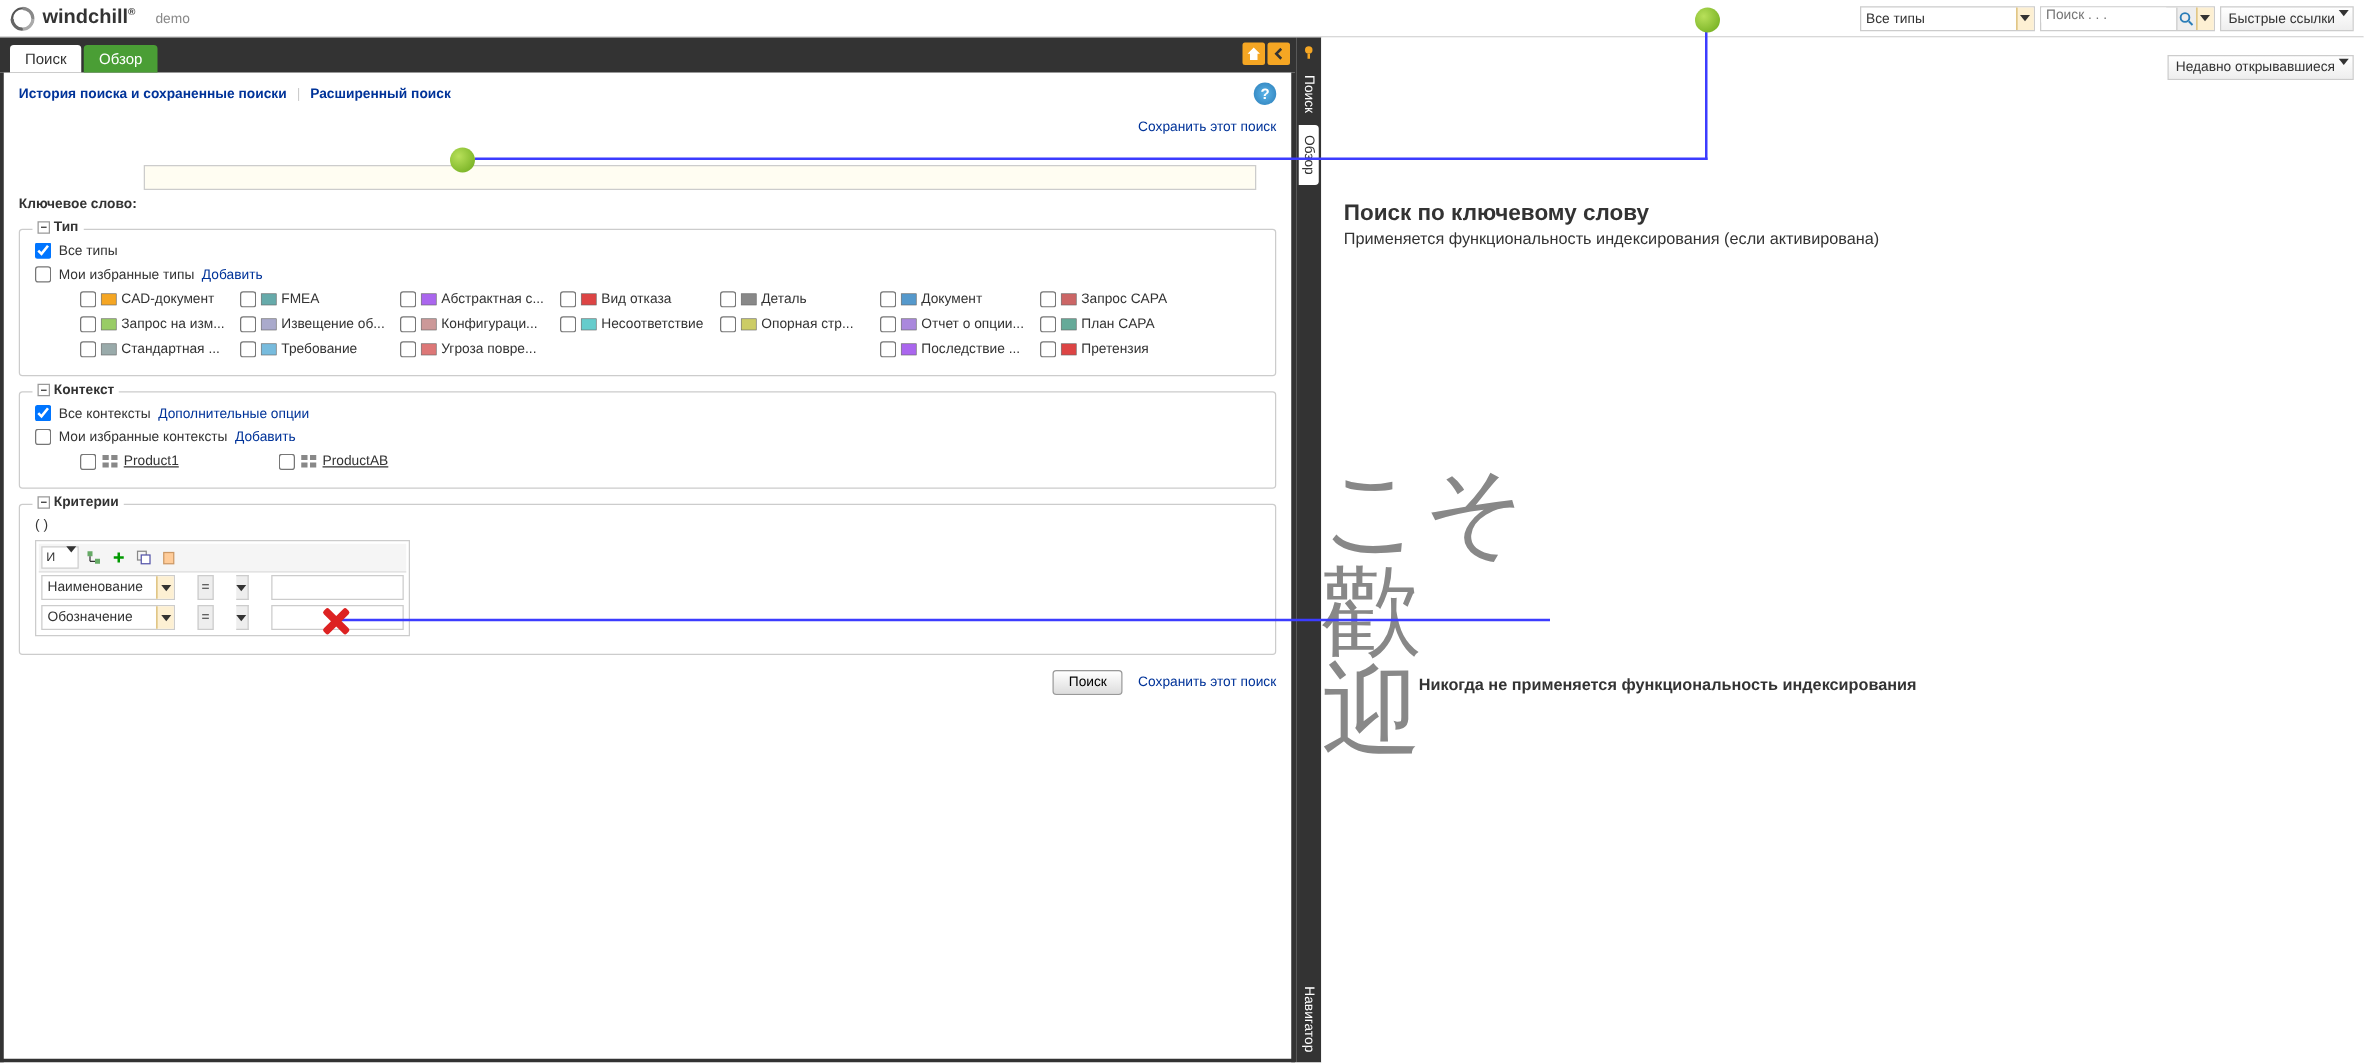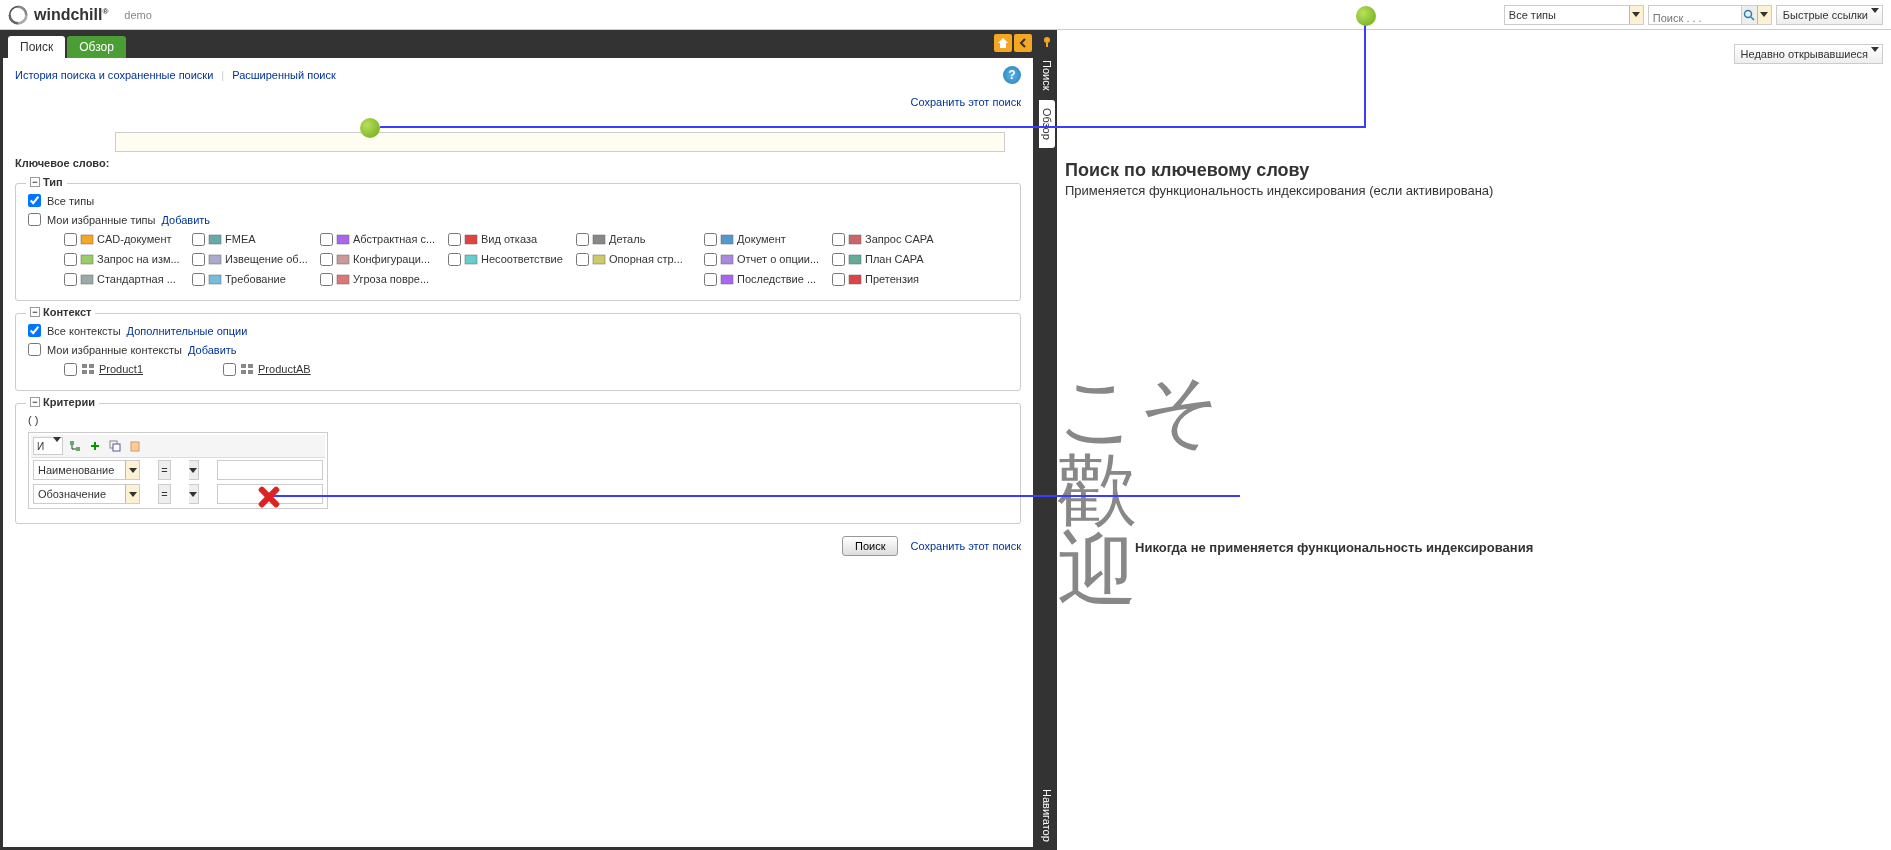--- a/index.html
+++ b/index.html
@@ -6,37 +6,37 @@
 body { font-family: Arial, sans-serif; font-size: 11px; background: #fff; color: #333; width: 1891px; height: 850px; position: relative; overflow: hidden; }
 .topbar { height: 30px; display: flex; align-items: center; padding: 0 8px; background: #fff; border-bottom: 1px solid #ccc; }
 .logo-area { display: flex; align-items: center; gap: 6px; }
 .logo-icon { width: 20px; height: 20px; }
 .logo-text { font-size: 16px; font-weight: bold; color: #333; }
 .logo-r { font-size: 8px; vertical-align: super; }
 .logo-user { font-size: 11px; color: #888; margin-left: 10px; }
 .topbar-right { margin-left: auto; display: flex; align-items: center; gap: 4px; }
 .type-select { width: 140px; height: 20px; border: 1px solid #ccc; background: #fff; display: flex; align-items: center; padding: 0 4px; position: relative; }
 .dd-arrow { width: 14px; height: 18px; background: #fdf0d3; border-left: 1px solid #d8b86b; display: flex; align-items: center; justify-content: center; position: absolute; right: 0; top: 0; }
-.search-box { width: 124px; height: 20px; border: 1px solid #ccc; background: #fff; display: flex; align-items: flex-end; position: relative; }
+.search-box { width: 140px; height: 20px; border: 1px solid #ccc; background: #fff; display: flex; align-items: flex-start; position: relative; }
 .search-input { border: none; outline: none; width: 100px; padding: 0 4px; font-size: 11px; color: #aaa; }
 .search-btn { width: 16px; height: 18px; background: #eee; border-left: 1px solid #ccc; display: flex; align-items: center; justify-content: center; position: absolute; right: 14px; top: 0; }
 .search-dd { width: 14px; height: 18px; background: #fdf0d3; border-left: 1px solid #d8b86b; position: absolute; right: 0; top: 0; display: flex; align-items: center; justify-content: center; }
 .quick-links { height: 20px; border: 1px solid #ccc; background: linear-gradient(#fff,#eee); padding: 0 14px 0 6px; position: relative; display: flex; align-items: center; }
 .main-wrap { display: flex; height: 820px; }
 .left-panel { width: 1037px; border-right: 1px solid #333; display: flex; flex-direction: column; }
 .tabs-bar { height: 28px; background: #333; display: flex; align-items: flex-end; padding-left: 8px; position: relative; }
 .tab { height: 22px; padding: 0 12px; display: flex; align-items: center; color: #fff; font-size: 12px; cursor: pointer; border-radius: 3px 3px 0 0; margin-right: 2px; }
 .tab.active { background: #fff; color: #333; }
 .tab.obzor { background: #4a9e35; color: #fff; }
 .tabs-right { position: absolute; right: 4px; top: 4px; display: flex; gap: 2px; }
 .home-icon { width: 18px; height: 18px; background: #f5a623; border-radius: 2px; display: flex; align-items: center; justify-content: center; }
 .collapse-icon { width: 18px; height: 18px; background: #f5a623; border-radius: 2px; display: flex; align-items: center; justify-content: center; }
 .content-area { flex: 1; background: #fff; padding: 8px 12px; overflow: auto; border: 3px solid #333; border-top: none; }
 .links-row { display: flex; align-items: center; gap: 8px; margin-bottom: 12px; }
-.txt-link { color: #003399; font-weight: normal; font-size: 11px; cursor: pointer; }
+.txt-link { color: #003399; font-weight: bold; font-size: 11px; cursor: pointer; }
 .link-sep { color: #ccc; }
 .help-circle { width: 18px; height: 18px; border-radius: 50%; background: radial-gradient(#5bb3e8,#2a7db8); color: #fff; display: flex; align-items: center; justify-content: center; font-weight: bold; margin-left: auto; font-size: 12px; }
 .save-link { color: #003399; text-align: right; font-size: 11px; margin-bottom: 6px; cursor: pointer; }
 .kw-row { display: flex; align-items: center; margin-bottom: 14px; }
 .kw-label { font-weight: bold; margin-right: 6px; margin-top: 43px; }
 .kw-input { flex: 1; max-width: 890px; height: 20px; border: 1px solid #ccc; background: #fffdf2; padding: 0 4px; }
 .fieldset { border: 1px solid #ccc; border-radius: 3px; padding: 10px 12px 14px 12px; margin-bottom: 12px; position: relative; }
 .legend { position: absolute; top: -8px; left: 10px; background: #fff; padding: 0 4px; font-weight: bold; font-size: 11px; display: flex; align-items: center; gap: 3px; }
 .minus-box { width: 10px; height: 10px; border: 1px solid #999; background: #fff; display: flex; align-items: center; justify-content: center; font-size: 9px; line-height: 1; }
 .chk-row { display: flex; align-items: center; gap: 6px; margin-bottom: 6px; }
@@ -59,21 +59,21 @@
 .crit-op-dd { width: 12px; height: 20px; background: #eee; border: 1px solid #ccc; border-left: none; display: flex; align-items: center; justify-content: center; }
 .crit-value { width: 106px; height: 20px; border: 1px solid #ccc; background: #fff; }
 .footer-row { display: flex; justify-content: flex-end; align-items: center; gap: 12px; margin-top: 10px; }
 .search-button { padding: 3px 12px; border: 1px solid #999; background: linear-gradient(#fff,#ddd); border-radius: 3px; cursor: pointer; font-size: 11px; }
 .vtabs { width: 20px; background: #333; display: flex; flex-direction: column; align-items: center; padding-top: 4px; gap: 2px; }
 .vtab-pin { width: 16px; height: 16px; display: flex; align-items: center; justify-content: center; }
 .vtab { writing-mode: vertical-rl; color: #fff; padding: 8px 2px; font-size: 11px; cursor: pointer; border-radius: 0 3px 3px 0; }
 .vtab.active { background: #fff; color: #333; }
 .right-panel { flex: 1; background: #fff; position: relative; overflow: hidden; }
 .recent-bar { position: absolute; top: 14px; right: 8px; height: 20px; border: 1px solid #ccc; background: linear-gradient(#fff,#eee); padding: 0 14px 0 6px; display: flex; align-items: center; }
-.anno1 { position: absolute; top: 130px; left: 8px; }
+.anno1 { position: absolute; top: 130px; left: 18px; }
 .anno1 h2 { font-size: 18px; font-weight: bold; margin-bottom: 2px; }
 .anno1 p { font-size: 13px; font-weight: normal; }
 .anno2 { position: absolute; top: 510px; left: 78px; }
 .anno2 h2 { font-size: 18px; font-weight: bold; margin-bottom: 2px; }
 .anno2 p { font-size: 13px; font-weight: bold; }
 .cjk { position: absolute; left: 0px; top: 340px; font-size: 80px; color: #888; line-height: 1; font-family: serif; }
 .green-dot { width: 20px; height: 20px; border-radius: 50%; background: radial-gradient(circle at 35% 35%, #b8e05a, #6aa819); position: absolute; z-index: 10; }
 .blue-line { position: absolute; background: #3c3cff; z-index: 5; }
 .red-x { position: absolute; width: 26px; height: 26px; z-index: 11; }
 .red-x::before, .red-x::after { content:''; position: absolute; width: 26px; height: 6px; background: #d22; top: 10px; left: 0; border-radius: 2px; }

